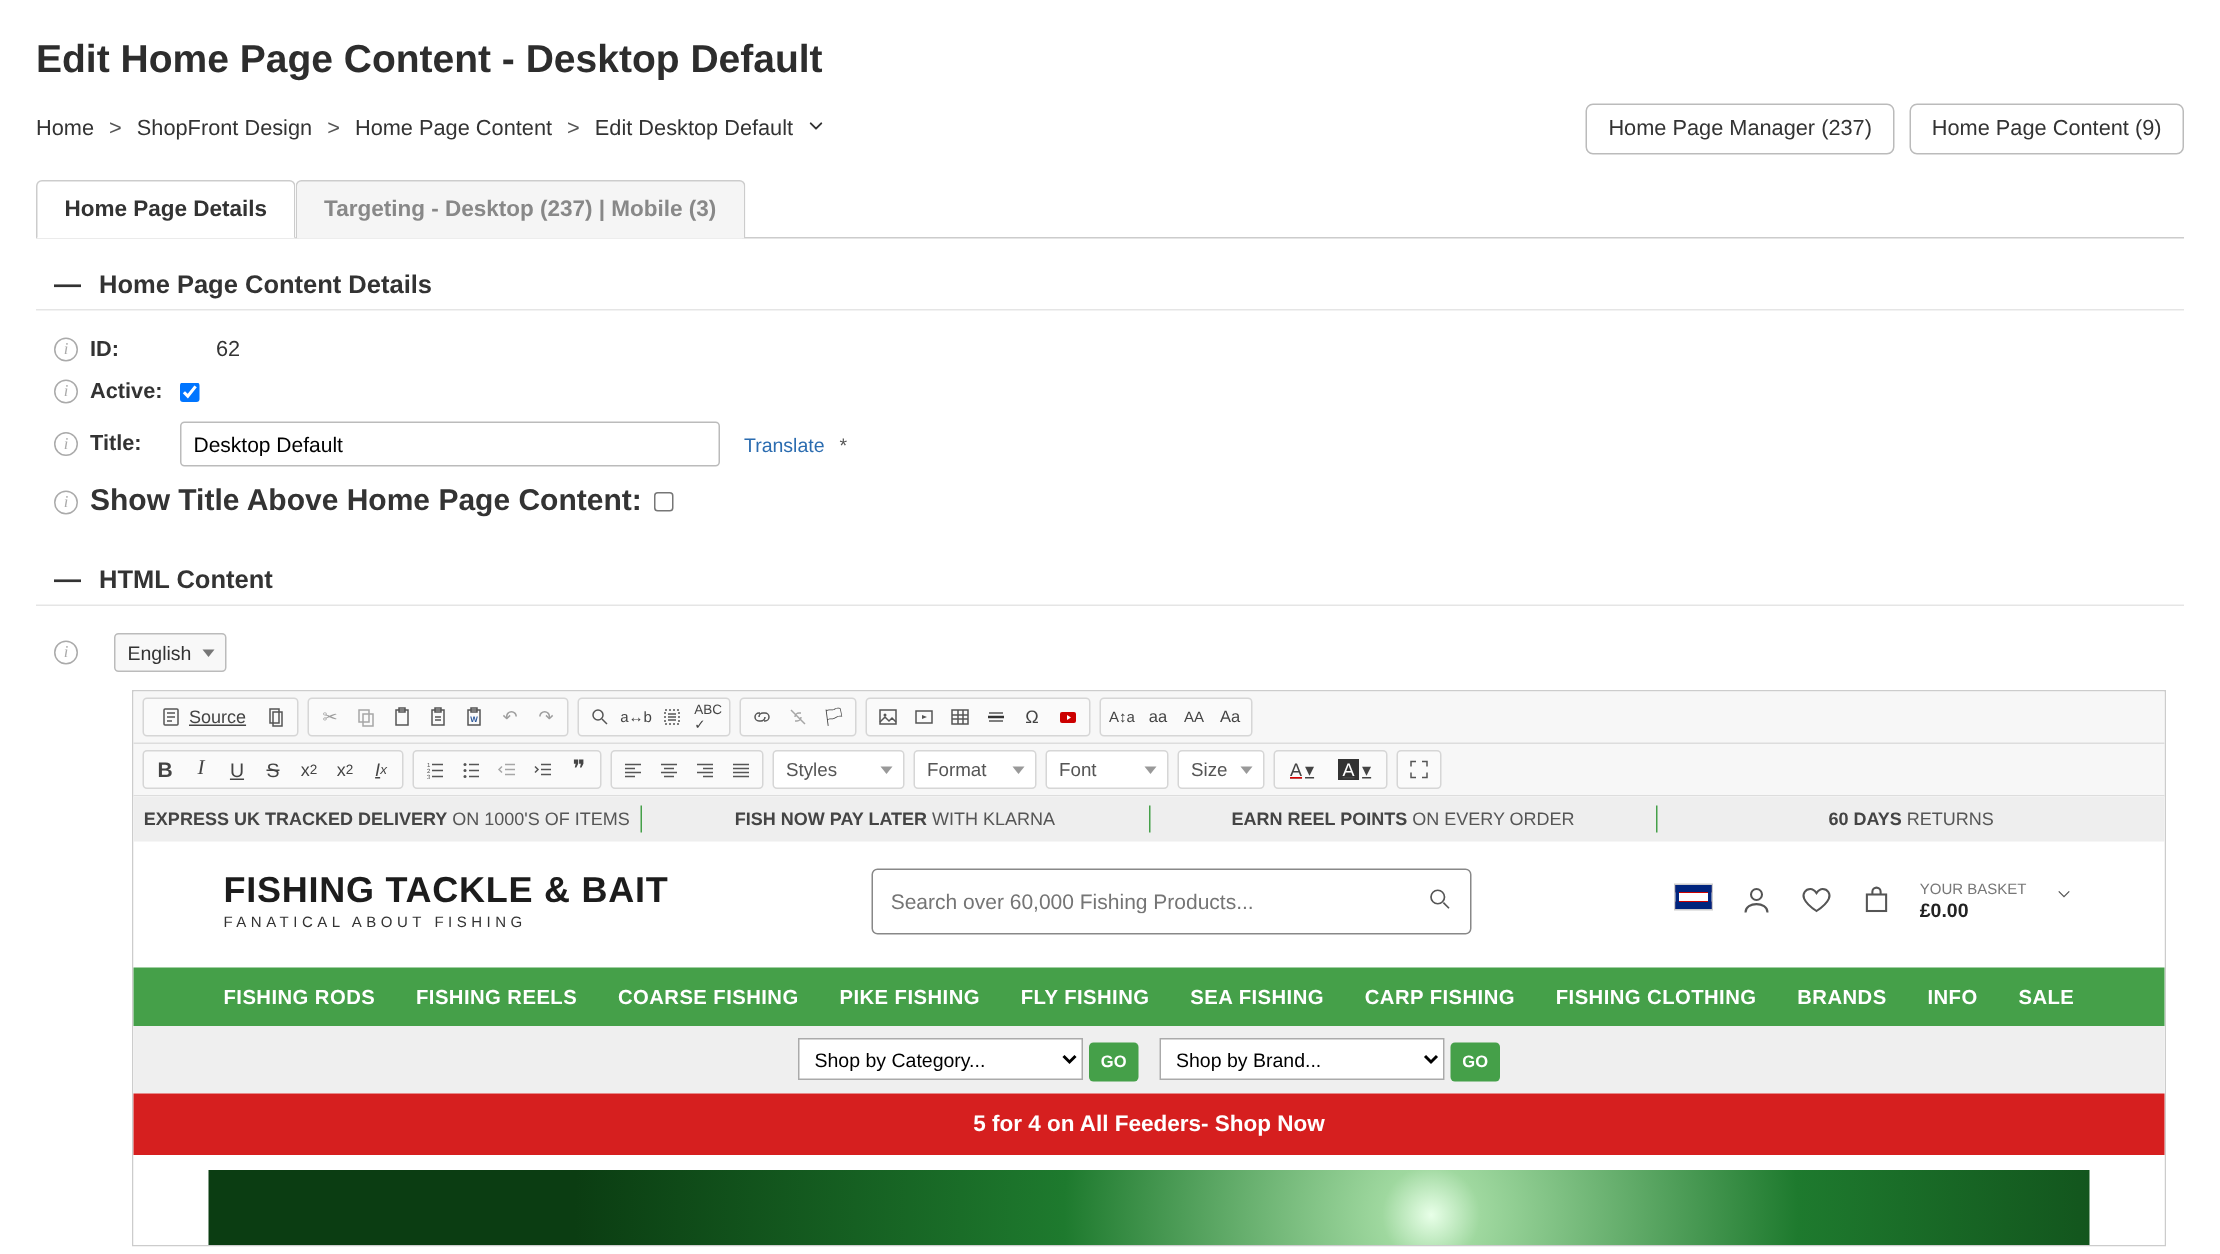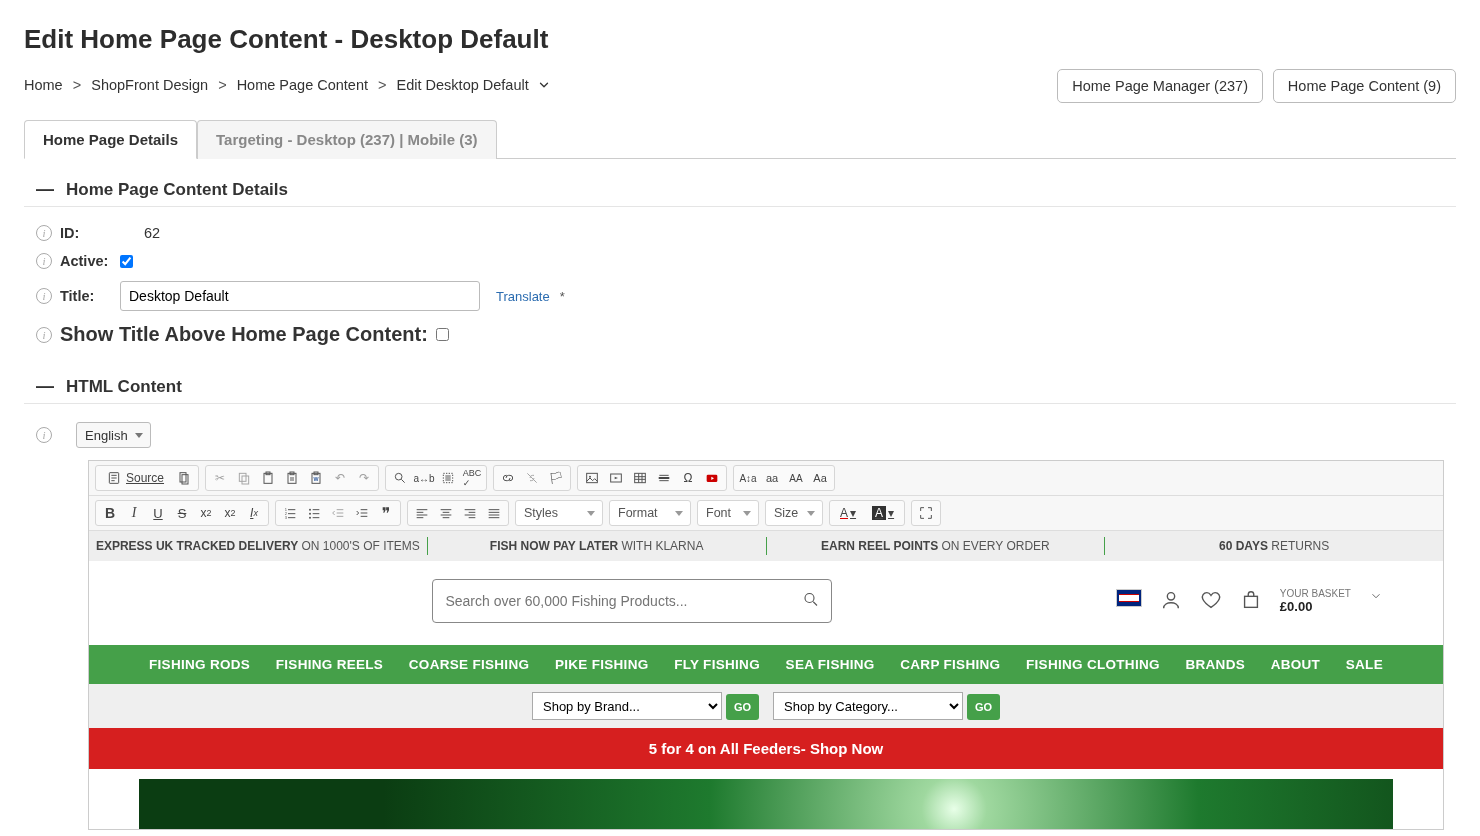--- a/index.html
+++ b/index.html
@@ -331,21 +331,21 @@
             </svg>
           </span>
         <span class="tbtn">
             <svg viewBox="0 0 24 24">
               <path d="M4 7h16M4 11h16M4 15h16M4 19h16" class="icon-outline"></path>
             </svg>
           </span>
       </div>
       <span class="tselect" style="width:88px;">Styles</span>
       <span class="tselect" style="width:82px;">Format</span>
-      <span class="tselect" style="width:62px;">Font</span>
+      <span class="tselect" style="width:82px;">Font</span>
       <span class="tselect" style="width:58px;">Size</span>
       <div class="tgroup">
         <span class="tbtn wide" style="gap:2px;"><span style="text-decoration:underline;text-decoration-color:#d00;">A</span>▾</span>
         <span class="tbtn wide" style="gap:2px;"><span style="background:#333;color:#fff;padding:0 3px;">A</span>▾</span>
       </div>
       <div class="tgroup">
         <span class="tbtn">
             <svg viewBox="0 0 24 24">
               <path d="M4 9V4h5M20 9V4h-5M4 15v5h5M20 15v5h-5" class="icon-outline"></path>
             </svg>
@@ -358,20 +358,24 @@
         <div class="benefit"><span class="b">EXPRESS UK TRACKED DELIVERY</span><span> ON 1000'S OF ITEMS</span></div>
         <div class="bdiv"></div>
         <div class="benefit"><span class="b">FISH NOW PAY LATER</span><span> WITH KLARNA</span></div>
         <div class="bdiv"></div>
         <div class="benefit"><span class="b">EARN REEL POINTS</span><span> ON EVERY ORDER</span></div>
         <div class="bdiv"></div>
         <div class="benefit"><span class="b">60 DAYS</span><span> RETURNS</span></div>
       </div>
 
       <div class="site-header">
+        <div class="logo-wrap">
+          <div class="logo-main">FISHING TACKLE &amp; BAIT</div>
+          <div class="logo-sub">FANATICAL ABOUT FISHING</div>
+        </div>
         <div class="search-wrap">
           <input class="search-box" placeholder="Search over 60,000 Fishing Products..." style="">
           <span class="search-icon-r"><svg width="18" height="18" viewBox="0 0 24 24">
                 <circle cx="10" cy="10" r="6" class="icon-outline"></circle>
                 <path d="M15 15l5 5" class="icon-outline"></path>
               </svg></span>
         </div>
         <div class="hdr-icons">
           <span class="flag"></span>
           <span><svg width="22" height="22" viewBox="0 0 24 24">
@@ -398,33 +402,33 @@
       <div class="nav-bar">
         <span class="nav-item">FISHING RODS</span>
         <span class="nav-item">FISHING REELS</span>
         <span class="nav-item">COARSE FISHING</span>
         <span class="nav-item">PIKE FISHING</span>
         <span class="nav-item">FLY FISHING</span>
         <span class="nav-item">SEA FISHING</span>
         <span class="nav-item">CARP FISHING</span>
         <span class="nav-item">FISHING CLOTHING</span>
         <span class="nav-item">BRANDS</span>
-        <span class="nav-item">ABOUT</span>
+        <span class="nav-item">INFO</span>
         <span class="nav-item sale">SALE</span>
       </div>
 
       <div class="shop-selects">
+        <div>
+          <select class="native-sel"><option>Shop by Category...</option></select>
+          <button class="go-btn">GO</button>
+        </div>
         <div>
           <select class="native-sel"><option>Shop by Brand...</option></select>
           <button class="go-btn">GO</button>
         </div>
-        <div>
-          <select class="native-sel"><option>Shop by Category...</option></select>
-          <button class="go-btn">GO</button>
-        </div>
       </div>
 
       <div class="promo-banner">5 for 4 on All Feeders- Shop Now</div>
 
       <div class="hero"></div>
     </div>
   </div>
 
 </div>
 

